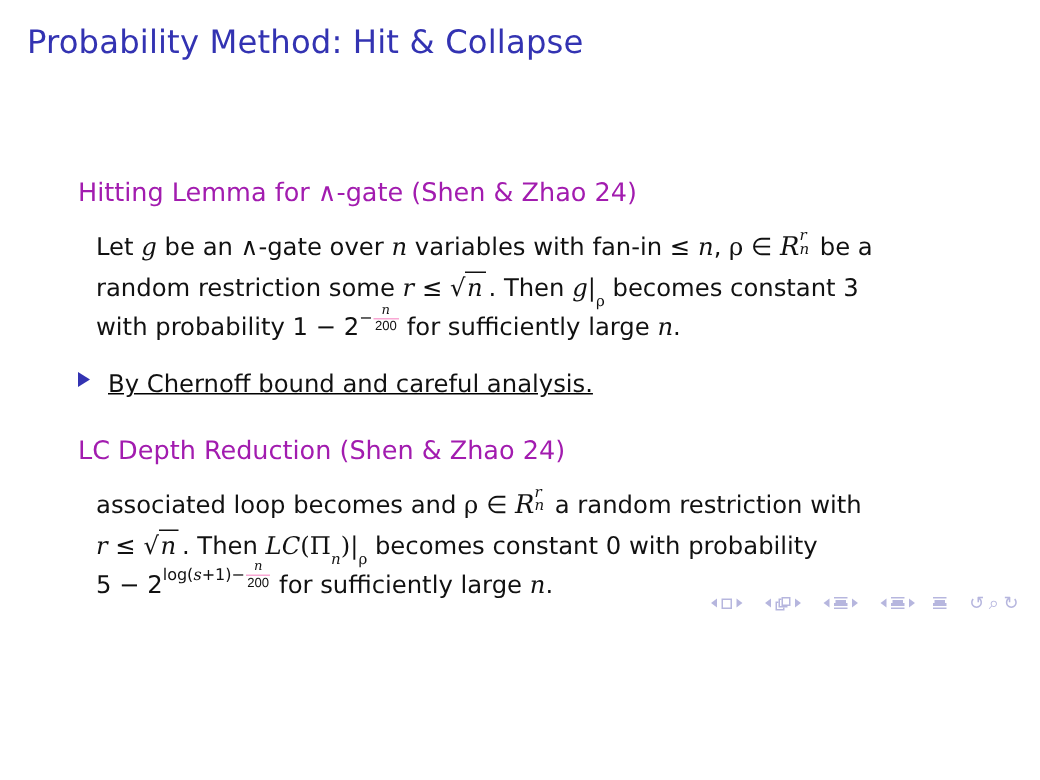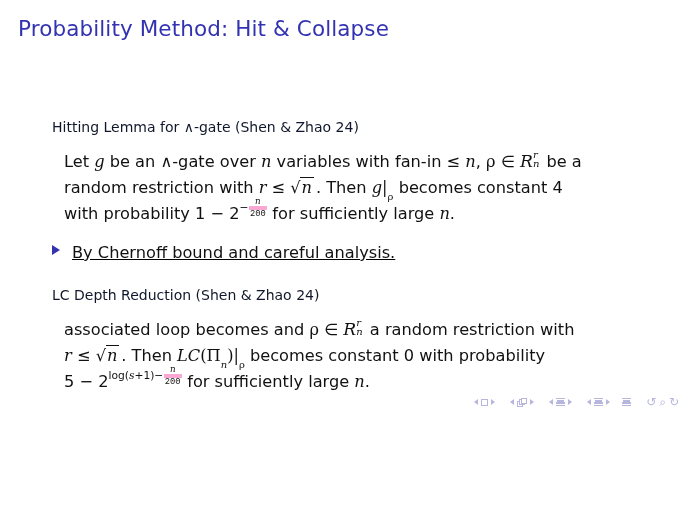--- a/index.html
+++ b/index.html
@@ -39,22 +39,22 @@
   .body-col {
     position: absolute;
     left: 52px;
     top: 118px;
     width: 600px;
   }
 
   .block { margin: 0; }
 
   .block-title {
-    color: #0f172a;
-    font-size: 14px;
+    color: #a21caf;
+    font-size: 17px;
     line-height: 1.3;
     margin: 0 0 4px 0;
     white-space: nowrap;
   }
 
   .block-body {
     color: #111111;
     font-size: 16.2px;
     line-height: 1.58;
     margin: 12px;
@@ -148,22 +148,22 @@
     margin: 0 0.05em;
   }
   .frac .num {
     display: block;
     font-family: "DejaVu Serif", serif;
     font-style: italic;
     padding: 0 0.12em;
   }
   .frac .den {
     display: block;
-    border-top: 4px solid #f9a8d4;
-    font-family: Liberation Mono, monospace;
+    border-top: 1px solid #f9a8d4;
+    font-family: Liberation Sans, sans-serif;
     font-style: normal;
     padding: 0 0.12em;
   }
   .expo {
     display: inline-block;
     font-size: 0.66em;
     position: relative;
     top: -0.72em;
     white-space: nowrap;
   }
@@ -247,21 +247,21 @@
   <div class="frame-title">Probability Method: Hit &amp; Collapse</div>
 
   <div class="body-col">
 
     <div class="block">
       <div class="block-title">Hitting Lemma for ∧-gate (Shen &amp; Zhao 24)</div>
 
       <div class="block-body">
         <span class="ln"><span>Let </span><span class="mi">g</span><span> be an ∧-gate over </span><span class="mi">n</span><span> variables with fan-in </span><span class="mop">≤</span>&nbsp;<span class="mi">n</span><span>, </span><span class="mi-up">ρ</span>&nbsp;<span class="mop">∈</span>&nbsp;<span class="cal">R</span><span class="sub-sup"><span class="s-up">r</span><span class="s-dn">n</span></span><span> be a</span></span>
 
-        <span class="ln"><span>random restriction with </span><span class="mi">r</span>&nbsp;<span class="mop">≤</span>&nbsp;<span class="sqrt">√<span class="radicand mi">n</span></span><span>. Then </span><span class="mi">g</span><span class="restrict"><span class="bar">|</span><sub class="mi-up">ρ</sub></span><span> becomes constant 4</span></span>
+        <span class="ln"><span>random restriction some </span><span class="mi">r</span>&nbsp;<span class="mop">≤</span>&nbsp;<span class="sqrt">√<span class="radicand mi">n</span></span><span>. Then </span><span class="mi">g</span><span class="restrict"><span class="bar">|</span><sub class="mi-up">ρ</sub></span><span> becomes constant 3</span></span>
 
         <span class="ln"><span>with probability 1 − 2</span><span class="expo"><span>−</span><span class="frac"><span class="num">n</span><span class="den">200</span></span></span><span> for sufficiently large </span><span class="mi">n</span><span>.</span></span>
       </div>
 
       <ul class="itemize">
         <li class="item-row">
           <span class="bullet-tri"></span>
           <span class="item-text">By Chernoff bound and careful analysis.</span>
         </li>
       </ul>

